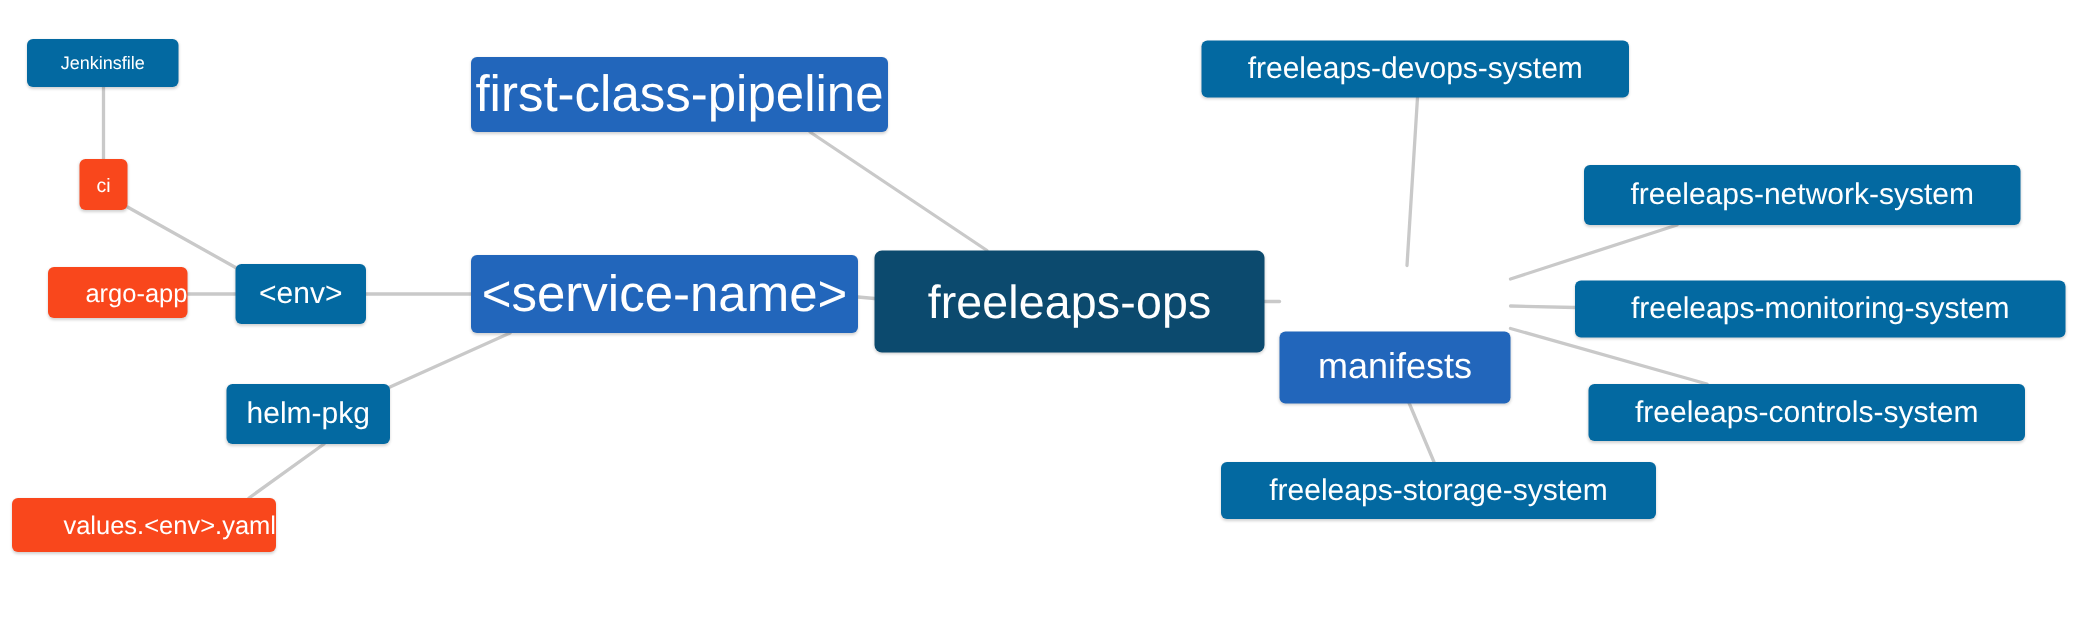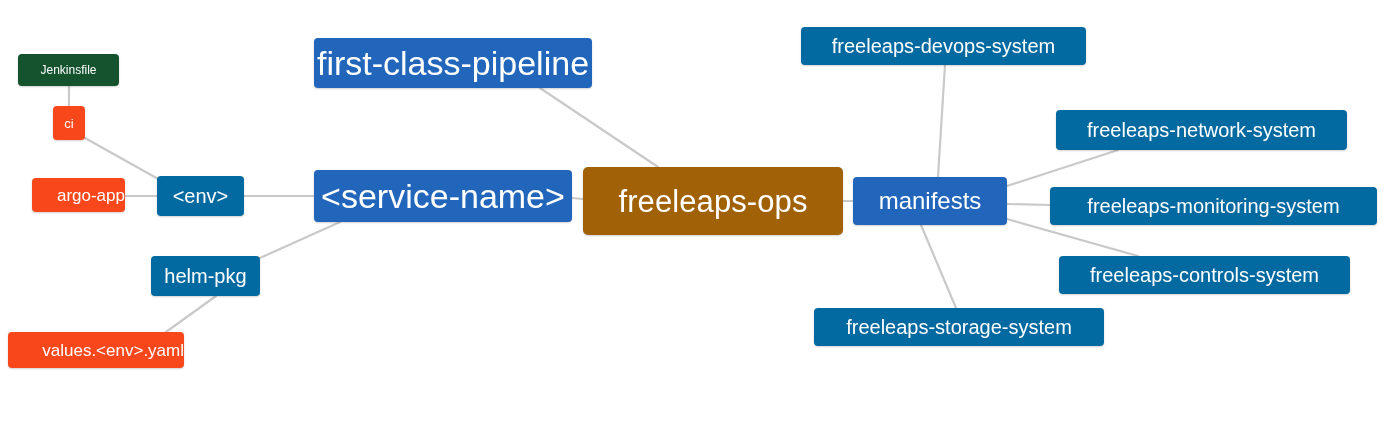--- a/index.html
+++ b/index.html
@@ -33,32 +33,32 @@
     align-items: center;
     justify-content: center;
     color: #ffffff;
     border-radius: 4px;
     white-space: nowrap;
     line-height: 1;
     box-shadow: 0 1px 2px rgba(0,0,0,0.18);
     user-select: none;
   }
   .n-root {
-    background: #a16207;
+    background: #0c4a6e;
     border-radius: 5px;
     font-size: 31px;
     letter-spacing: 0.1px;
   }
   .n-blue   { background: #2266bb; }
   .n-green  { background: #0369a1; }
-  .n-orange { background: #14532d; margin-top: 28px; }
+  .n-orange { background: #0369a1; }
   .n-red    { background: #f9471c; }
 
   .sz-xl  { font-size: 34px; }
-  .sz-lg  { font-size: 24px; }
+  .sz-lg  { font-size: 24px; margin-top: 44px; }
   .sz-md  { font-size: 20px; }
   .sz-sm  { font-size: 17px; justify-content: flex-end; }
   .sz-xs  { font-size: 13px; align-items: center; }
   .sz-xxs { font-size: 12px; }
 </style>
 </head>
 <body>
 
 <div id="mindmap">
   <svg id="edge-layer" viewBox="0 0 1390 421" width="1390" height="421">

